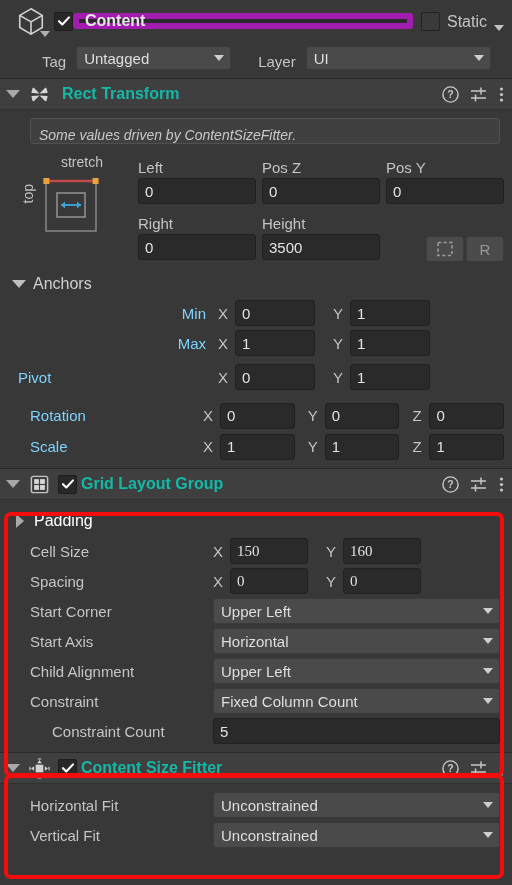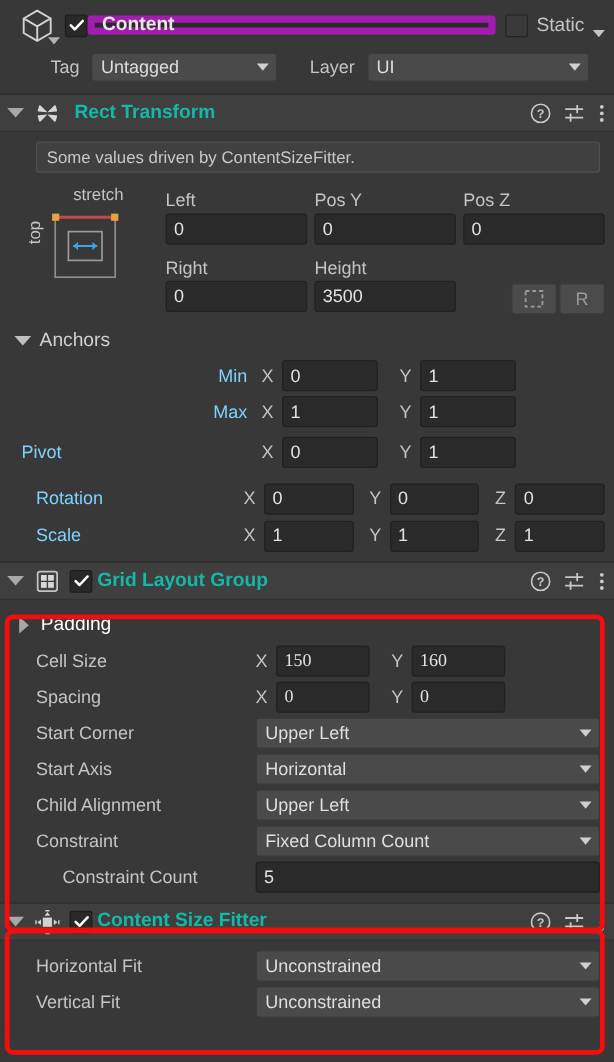--- a/index.html
+++ b/index.html
@@ -34,21 +34,21 @@
     flex: 1; height: 16px; margin-right: 8px;
     background: #2a2a2a; border: 6px solid #a21caf; border-radius: 3px;
     display: flex; align-items: center; padding: 0 6px;
     font-weight: bold; color: #e6e6e6; font-size: 16px;
   }
   .static-box { display: flex; align-items: flex-end; gap: 7px; }
   .static-label { color: #c4c4c4; font-size: 16px; }
   .caret-dn { width: 0; height: 0; border-left: 5px solid transparent;
     border-right: 5px solid transparent; border-top: 6px solid #c4c4c4; }
 
-  .go-row2 { display: flex; align-items: center; height: 28px; margin-top: 6px;
+  .go-row2 { display: flex; align-items: flex-end; height: 28px; margin-top: 6px;
     padding-left: 34px; gap: 0; }
   .lbl { color: #c4c4c4; font-size: 15px; }
   .dropdown {
     background: #4a4a4a; border: 1px solid #3a3a3a; border-radius: 3px;
     height: 24px; display: flex; align-items: center;
     padding: 0 6px 0 7px; color: #dedede; font-size: 15px;
     justify-content: space-between;
   }
   .dropdown .dd-caret { width: 0; height: 0; border-left: 5px solid transparent;
     border-right: 5px solid transparent; border-top: 6px solid #cfcfcf; margin-left: 8px; }
@@ -72,22 +72,22 @@
   .comp-title { font-weight: bold; color: #14b8a6; font-size: 16px; margin-left: 4px; }
   .hdr-spacer { flex: 1; }
   .hdr-icons { display: flex; align-items: center; gap: 11px; }
   .hdr-icons svg { display: block; }
 
   
   .comp-body { background: #383838; padding: 2px 8px 6px 8px; }
   .info-box {
     margin: 6px 4px 4px 22px; height: 26px; background: #404040;
     border: 1px solid #505050; border-radius: 3px;
-    display: flex; align-items: center; padding: 0 8px;
-    color: #c8c8c8; font-size: 14px;
+    display: flex; align-items: flex-end; padding: 0 8px;
+    color: #c8c8c8; font-size: 14px; font-style: italic;
   }
   .row-label { color: #7dd3fc; font-size: 15px; }
 
   .field {
     background: #2a2a2a; border: 1px solid #212121; border-radius: 3px;
     height: 24px; display: flex; align-items: center; padding: 0 6px;
     color: #e2e2e2; font-size: 15px;
   }
   .axis { color: #c4c4c4; font-size: 15px; width: 17px; flex: 0 0 auto; }
 
@@ -242,22 +242,22 @@
               <path d="M21 29 L25 25.6 L25 32.4 Z" fill="#3aa7e0"></path>
               <path d="M41 29 L37 25.6 L37 32.4 Z" fill="#3aa7e0"></path>
             </svg>
           </div>
         </div>
       </div>
 
       <div class="rt-fields">
         <div class="rt-grid">
           <div class="rt-col-label">Left</div>
+          <div class="rt-col-label">Pos Z</div>
           <div class="rt-col-label">Pos Y</div>
-          <div class="rt-col-label">Pos Z</div>
           <div class="field rt-field">
               <span>0</span>
             </div>
           <div class="field rt-field">
               <span>0</span>
             </div>
           <div class="field rt-field">
               <span>0</span>
             </div>
         </div>

